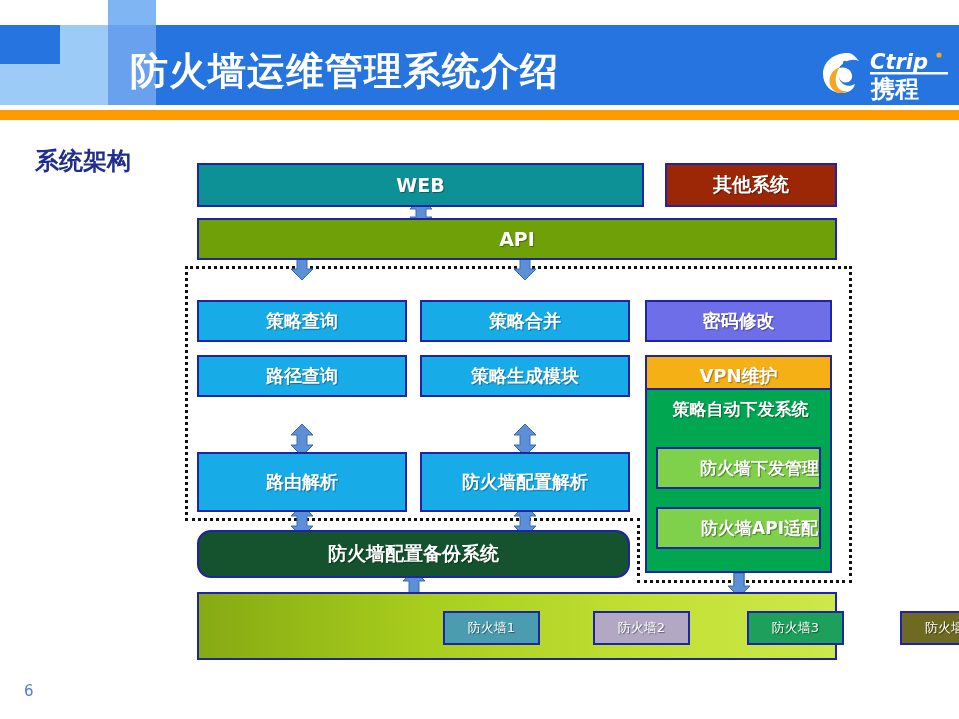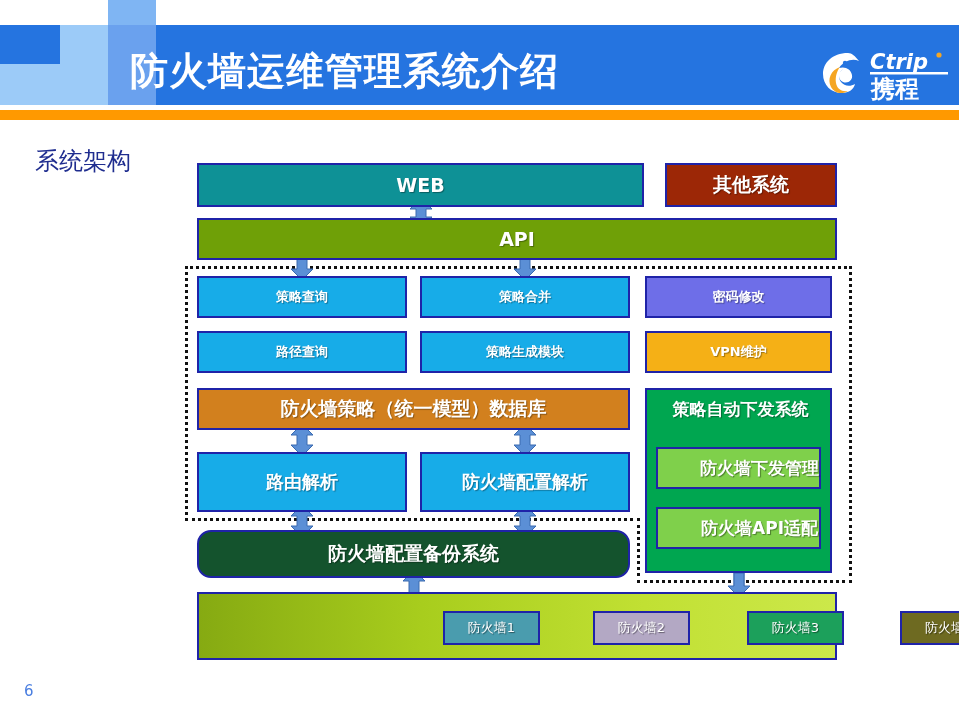--- a/index.html
+++ b/index.html
@@ -36,21 +36,21 @@
     background:#FF9900;
   }
 
   
   .logo{position:absolute;left:818px;top:47px;width:132px;height:54px;}
   .logo svg{display:block;}
 
   
   .sec-title{
     position:absolute;left:35px;top:145px;
-    font-size:24px;font-weight:normal;color:#1F2D8F;
+    font-size:24px;font-weight:bold;color:#1F2D8F;
     white-space:nowrap;
   }
 
   
   .pageno{
     position:absolute;left:24px;top:682px;
     font-size:15px;color:#4A7EE0;
   }
 
   
@@ -61,21 +61,21 @@
     display:flex;align-items:center;justify-content:center;
     color:#ffffff;font-weight:bold;
     text-align:center;
     text-shadow:1px 1px 1px rgba(0,0,0,.35);
     white-space:nowrap;
   }
   .b-web{left:197px;top:163px;width:447px;height:44px;background:#0E9196;font-size:19px;}
   .b-other{left:665px;top:163px;width:172px;height:44px;background:#9C2706;font-size:19px;}
   .b-api{left:197px;top:218px;width:640px;height:42px;background:#6FA007;font-size:19px;}
 
-  .b-cell{font-size:13px;}
+  .b-cell{font-size:18px;margin-top:24px;}
   .b-q1{left:197px;top:276px;width:210px;height:42px;background:#17ACE8;}
   .b-q2{left:420px;top:276px;width:210px;height:42px;background:#17ACE8;}
   .b-q3{left:645px;top:276px;width:187px;height:42px;background:#6E6EE8;}
   .b-q4{left:197px;top:331px;width:210px;height:42px;background:#17ACE8;}
   .b-q5{left:420px;top:331px;width:210px;height:42px;background:#17ACE8;}
   .b-q6{left:645px;top:331px;width:187px;height:42px;background:#F5B016;}
 
   .b-db{left:197px;top:388px;width:433px;height:42px;background:#D2801E;font-size:19px;}
 
   .b-r1{left:197px;top:452px;width:210px;height:60px;background:#17ACE8;font-size:18px;}
@@ -253,21 +253,20 @@
   <div class="box b-other">其他系统</div>
   <div class="box b-api">API</div>
 
   <div class="box b-cell b-q1">策略查询</div>
   <div class="box b-cell b-q3">密码修改</div>
   <div class="box b-cell b-q2">策略合并</div>
   <div class="box b-cell b-q5">策略生成模块</div>
   <div class="box b-cell b-q4">路径查询</div>
   <div class="box b-cell b-q6">VPN维护</div>
 
-  <div class="box b-db">防火墙策略（统一模型）数据库</div>
 
   <div class="box b-r1">路由解析</div>
   <div class="box b-r2">防火墙配置解析</div>
 
   <div class="box b-backup">防火墙配置备份系统</div>
 
   <div class="b-green">
     <div class="green-title">策略自动下发系统</div>
     <div class="b-sub b-sub1">防火墙下发管理</div>
     <div class="b-sub b-sub2">防火墙API适配</div>

